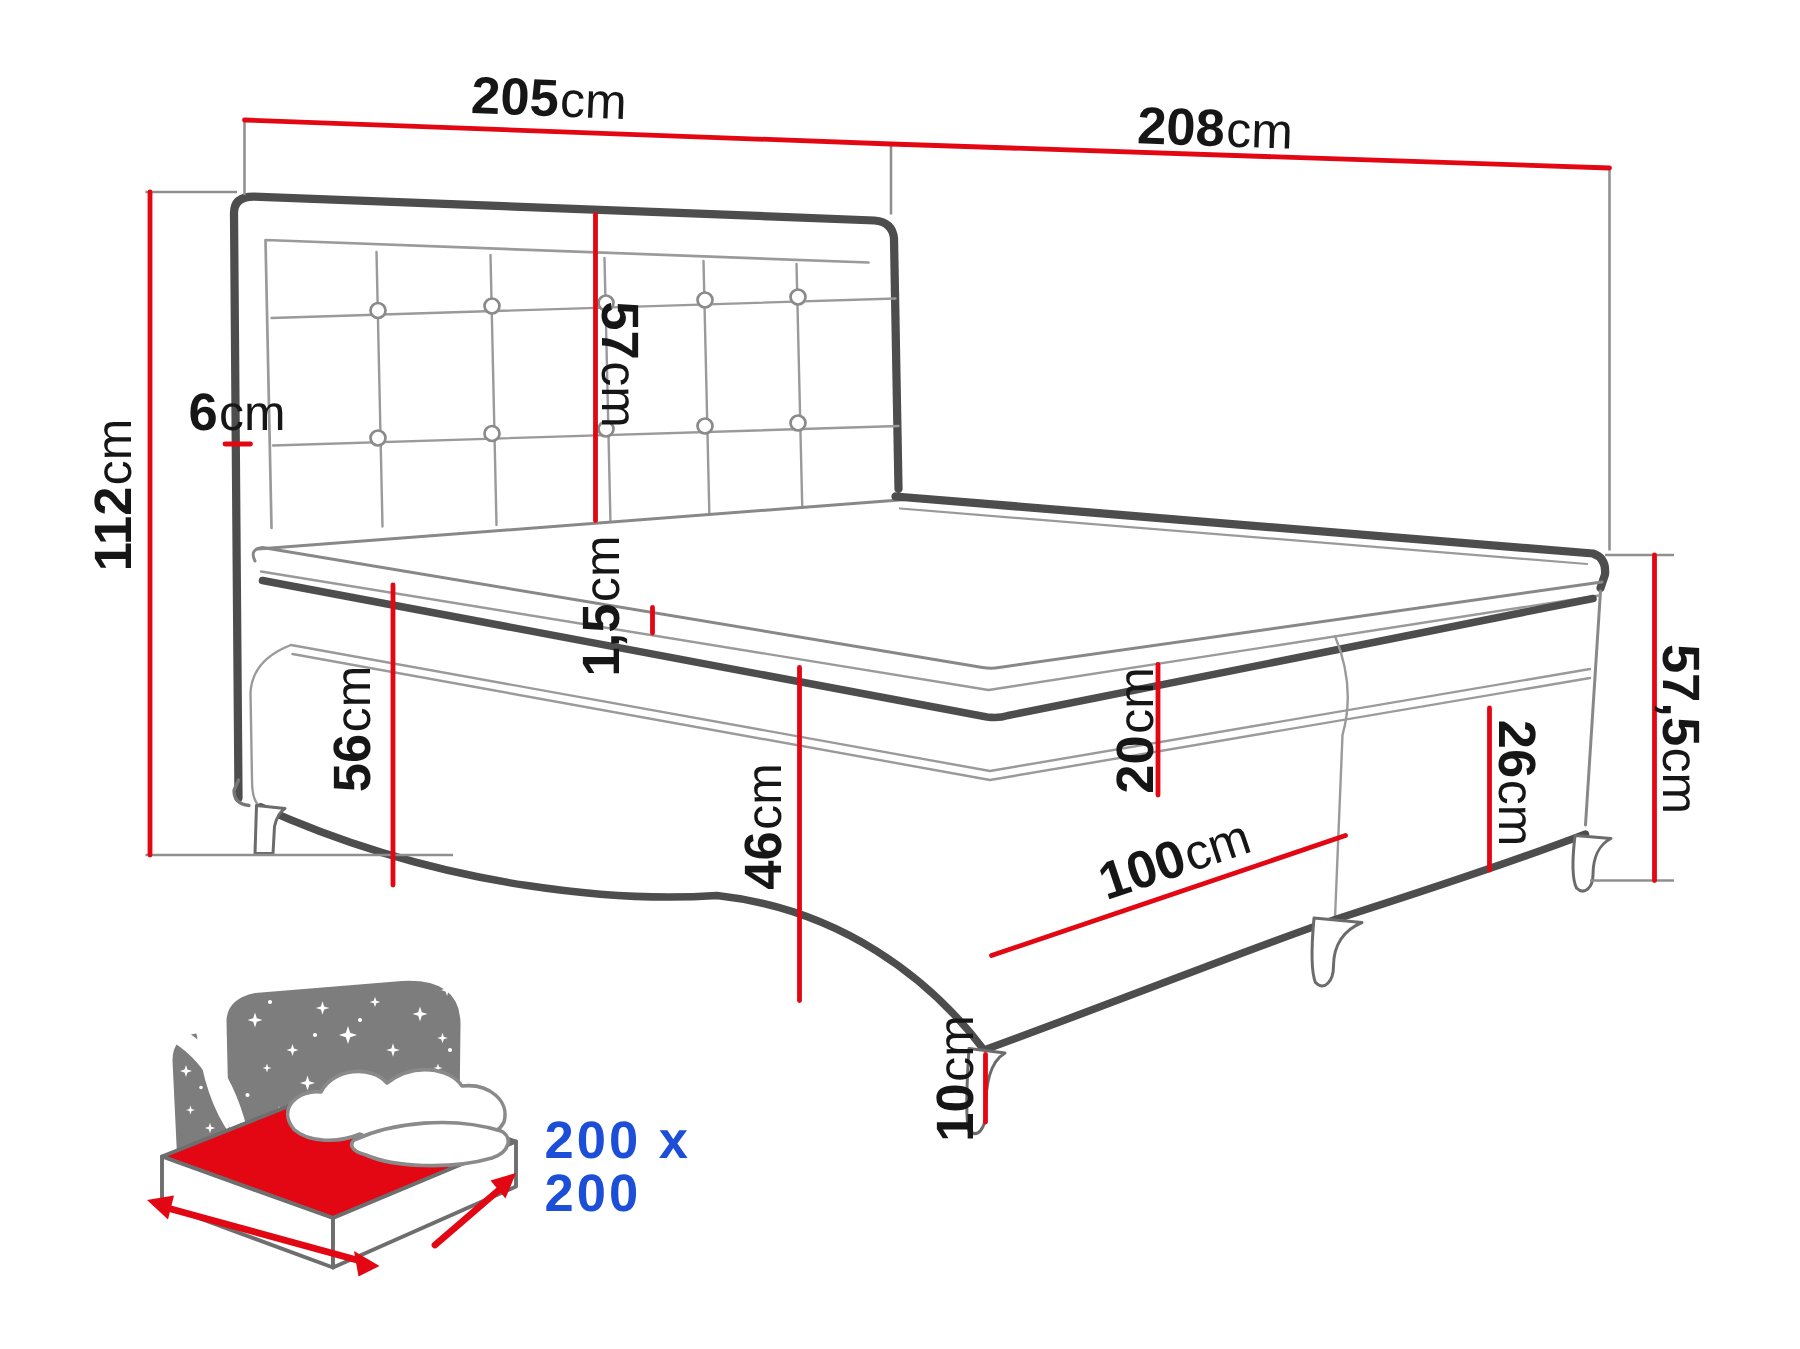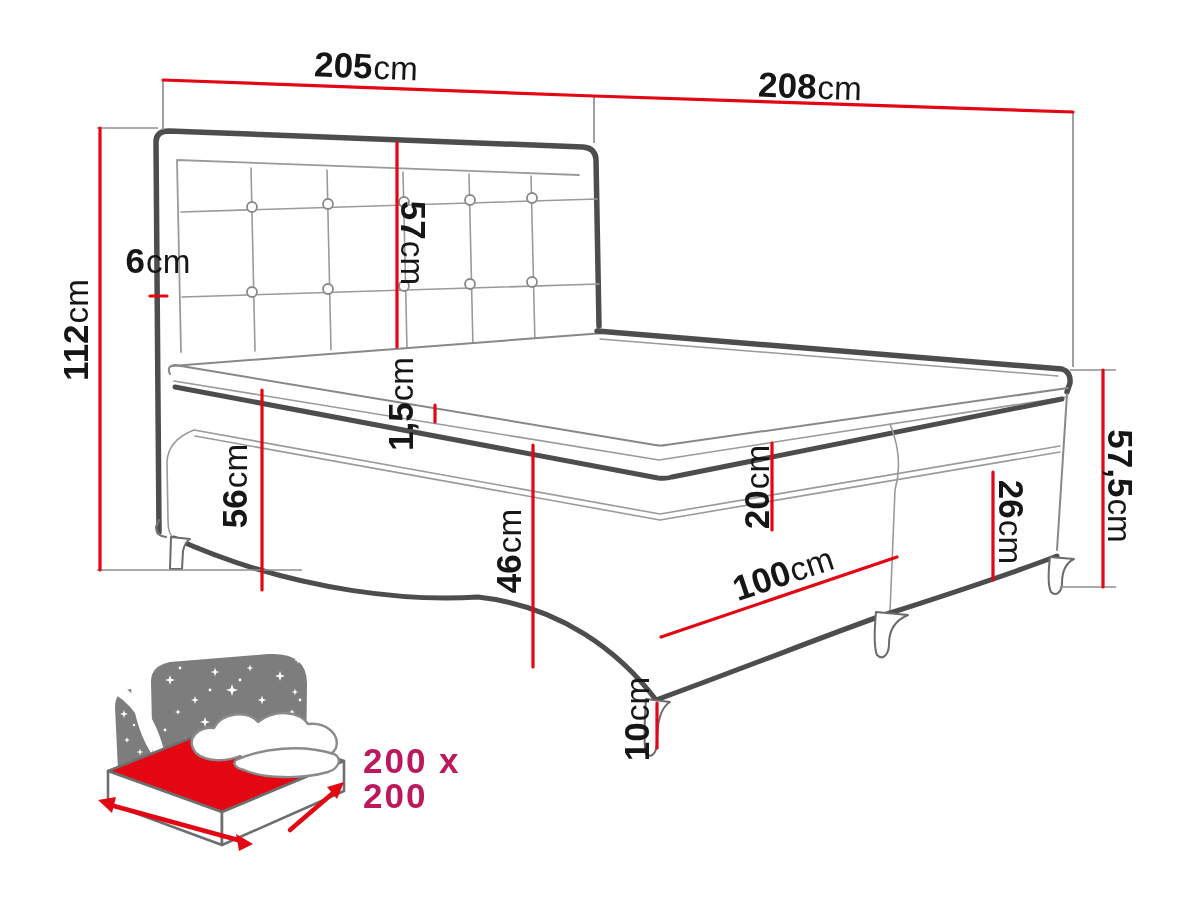--- a/index.html
+++ b/index.html
@@ -11,21 +11,21 @@
   .dim{
     position:absolute;white-space:nowrap;color:#161616;
     font-size:35px;line-height:1;letter-spacing:0;
     transform:translate(-50%,-50%) rotate(var(--rot,0deg));
     transform-origin:center center;
   }
   .dim .v{font-weight:700;}
   .dim .u{font-weight:400;font-size:0.95em;margin-left:1px;}
   .badge-label{
     position:absolute;left:363px;top:743px;width:170px;
-    font-size:35px;font-weight:700;color:#be185d;letter-spacing:2px;line-height:1;
+    font-size:35px;font-weight:700;color:#1d4ed8;letter-spacing:2px;line-height:1;
   }
 </style>
 </head>
 <body>
 
 <div id="stage">
 
   <svg id="lineart" width="1200" height="899" viewBox="0 0 1200 899">
 
     <g fill="none" stroke-linecap="round" stroke-linejoin="round">
@@ -217,21 +217,21 @@
 
   <div class="dim" style="left:366px;top:66px;--rot:2.3deg">
     <span class="v">205</span><span class="u">cm</span>
   </div>
   <div class="dim" style="left:810px;top:86px;--rot:2deg">
     <span class="v">208</span><span class="u">cm</span>
   </div>
   <div class="dim" style="left:76px;top:330px;--rot:-90deg">
     <span class="v">112</span><span class="u">cm</span>
   </div>
-  <div class="dim" style="left:158px;top:261px;">
+  <div class="dim" style="left:158px;top:275px;">
     <span class="v">6</span><span class="u">cm</span>
   </div>
   <div class="dim" style="left:413px;top:243px;--rot:90deg">
     <span class="v">57</span><span class="u">cm</span>
   </div>
   <div class="dim" style="left:401px;top:404px;--rot:-90deg">
     <span class="v">1,5</span><span class="u">cm</span>
   </div>
   <div class="dim" style="left:235px;top:486px;--rot:-90deg">
     <span class="v">56</span><span class="u">cm</span>

